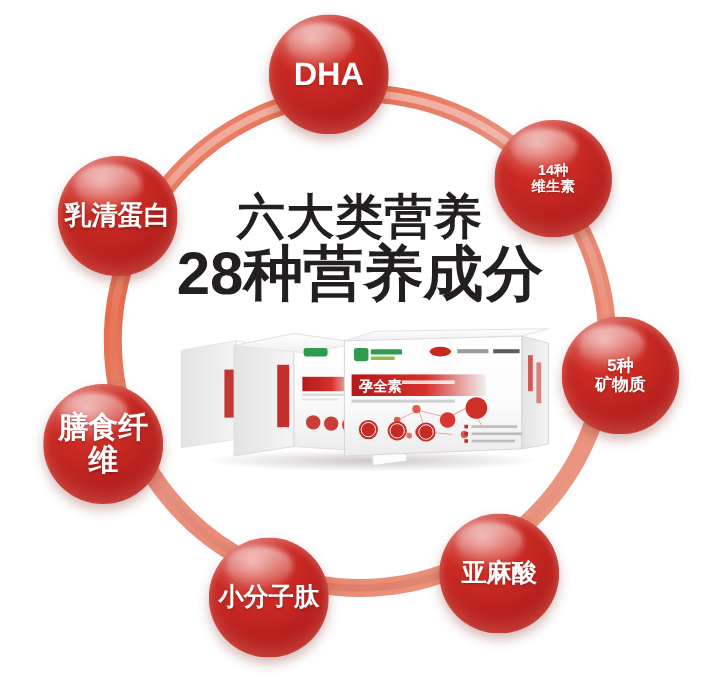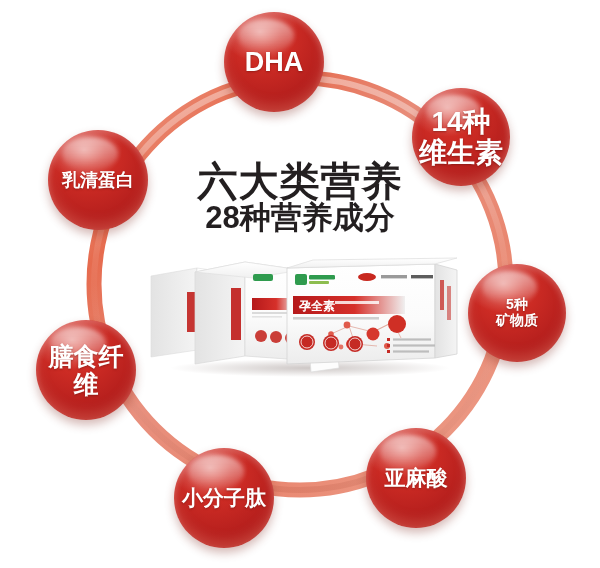--- a/index.html
+++ b/index.html
@@ -43,29 +43,29 @@
   }
   .headline .line {
     color: #231f20;
     font-weight: bold;
     font-size: 40px;
     line-height: 1.06;
     letter-spacing: 1px;
     white-space: nowrap;
   }
   .headline .line.l2 {
-    font-size: 31px;
+    font-size: 50px;
     letter-spacing: 0px;
   }
 
   
   .product {
     position: absolute;
     left: 135px;
-    top: 246px;
+    top: 262px;
     width: 330px;
     height: 132px;
     z-index: 5;
   }
   .product svg { display: block; width: 100%; height: 100%; }
 
   
   .badge {
     position: absolute;
     border-radius: 50%;
@@ -100,26 +100,26 @@
     position: relative;
     z-index: 2;
     line-height: 1.12;
     text-shadow: 0 1px 2px rgba(110, 20, 15, 0.55);
     padding: 0 6px;
   }
   .badge .txt .sub { display: block; }
 
   
   .b-dha       { left: 224px; top: 12px;  width: 100px; height: 100px; font-size: 27px; }
-  .b-vitamin   { left: 412px; top: 88px;  width: 98px;  height: 98px;  font-size: 28px; }
+  .b-vitamin   { left: 412px; top: 100px;  width: 98px;  height: 98px;  font-size: 12px; }
   .b-mineral   { left: 468px; top: 264px; width: 98px;  height: 98px;  font-size: 14px; }
   .b-linolenic { left: 366px; top: 428px; width: 100px; height: 100px; font-size: 21px; }
   .b-peptide   { left: 174px; top: 448px; width: 100px; height: 100px; font-size: 21px; }
   .b-fiber     { left: 36px;  top: 320px; width: 100px; height: 100px; font-size: 25px; }
-  .b-whey      { left: 48px;  top: 130px; width: 100px; height: 100px; font-size: 18px; }
+  .b-whey      { left: 48px;  top: 130px; width: 100px; height: 100px; font-size: 22px; }
 </style>
 </head>
 <body>
 
 <div id="stage">
 
   <div class="ring-wrap">
     <svg viewBox="0 0 470 470" xmlns="http://www.w3.org/2000/svg">
       <defs>
         <linearGradient id="ringGrad" x1="0" y1="0" x2="1" y2="1">

